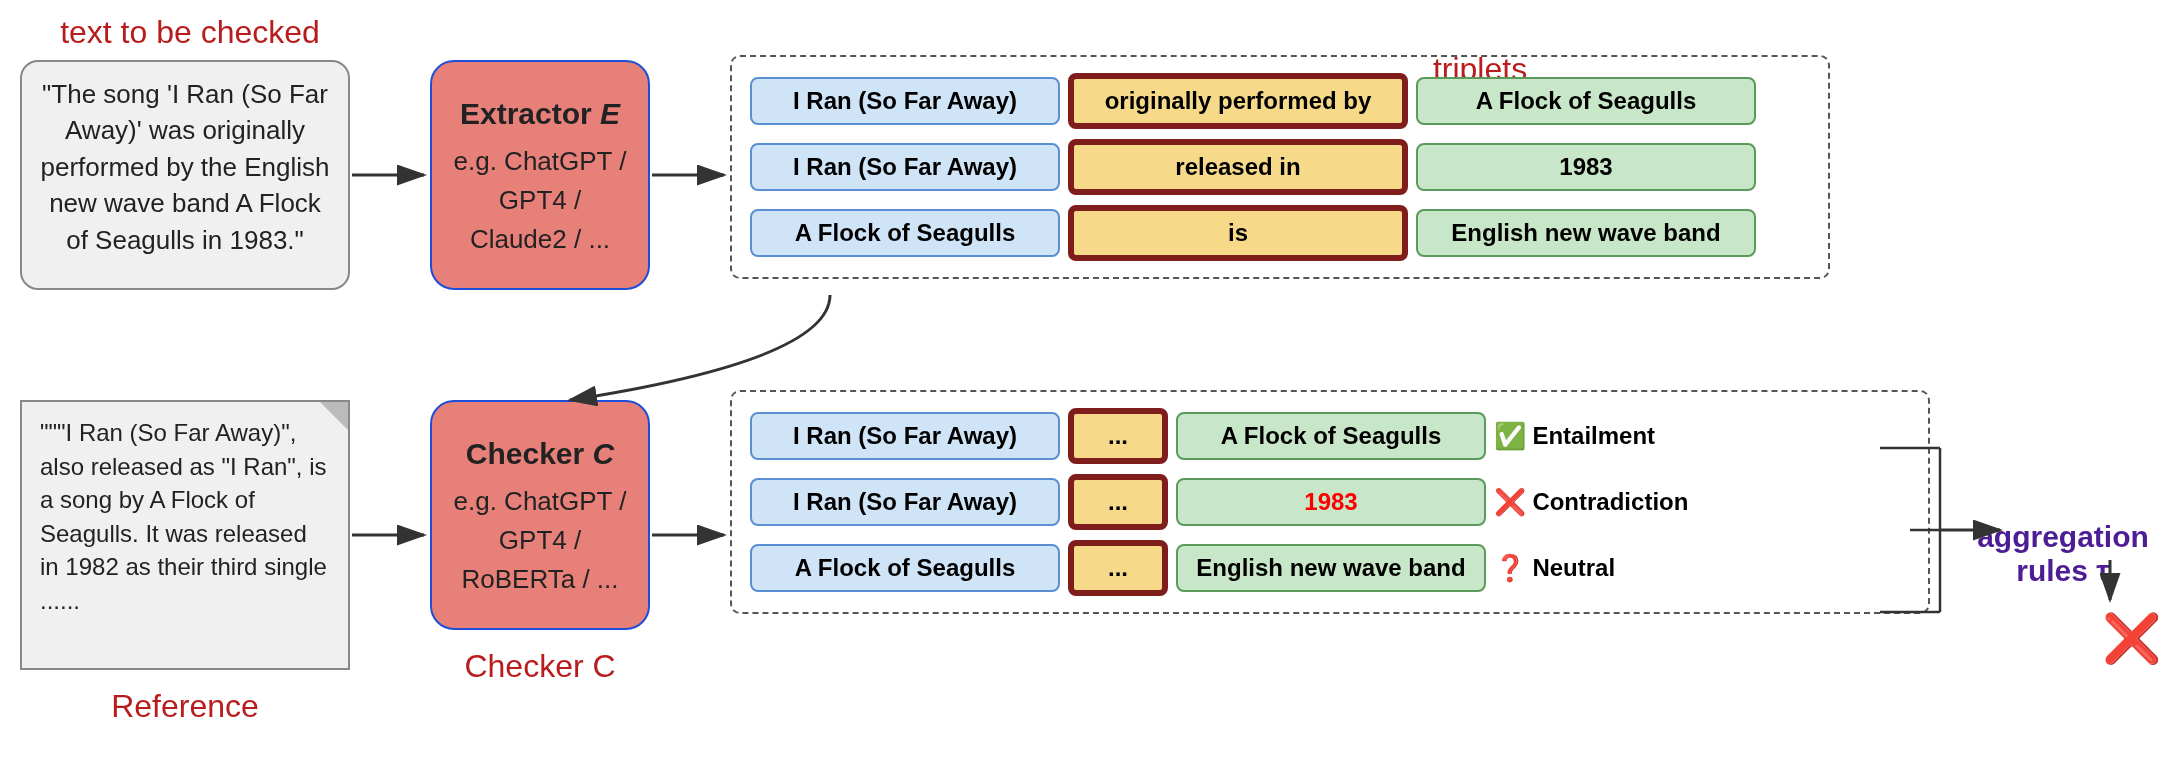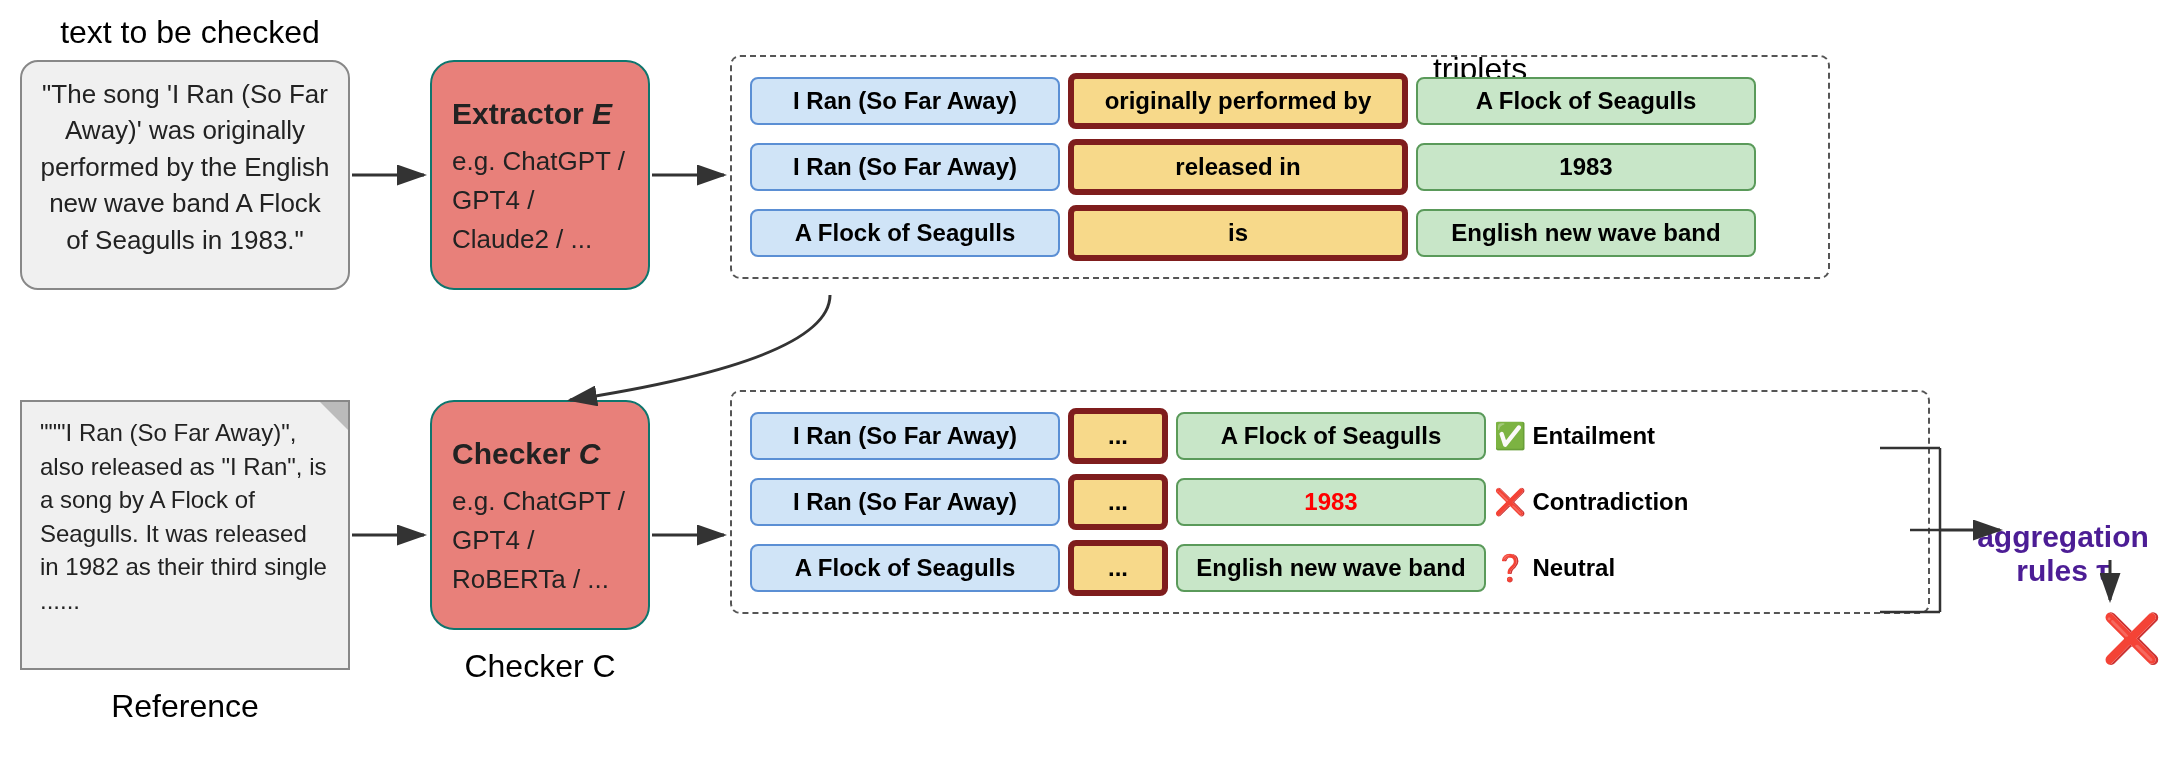--- a/index.html
+++ b/index.html
@@ -16,21 +16,21 @@
       width: 2178px;
       height: 759px;
       position: relative;
     }
 
     
     .section-label {
       font-size: 32px;
       font-weight: normal;
       text-align: center;
-      color: #000000;
+      color: #b91c1c;
     }
 
     
     .text-box {
       border: 2px solid #888;
       border-radius: 18px;
       background: #f0f0f0;
       padding: 14px 18px;
       font-size: 26px;
       line-height: 1.4;
@@ -54,25 +54,25 @@
       top: 0; right: 0;
       width: 28px; height: 28px;
       background: #bbb;
       clip-path: polygon(0 0, 100% 100%, 100% 0);
     }
 
     
     .process-box {
       border-radius: 24px;
       background: #e8807a;
-      border: 2px solid #0f766e;
+      border: 2px solid #1d4ed8;
       padding: 16px 20px;
       font-size: 28px;
       line-height: 1.5;
-      text-align: left;
+      text-align: center;
       color: #222;
     }
 
     
     .triplet-container {
       border: 2.5px dashed #555;
       border-radius: 10px;
       padding: 16px 18px;
       display: flex;
       flex-direction: column;

